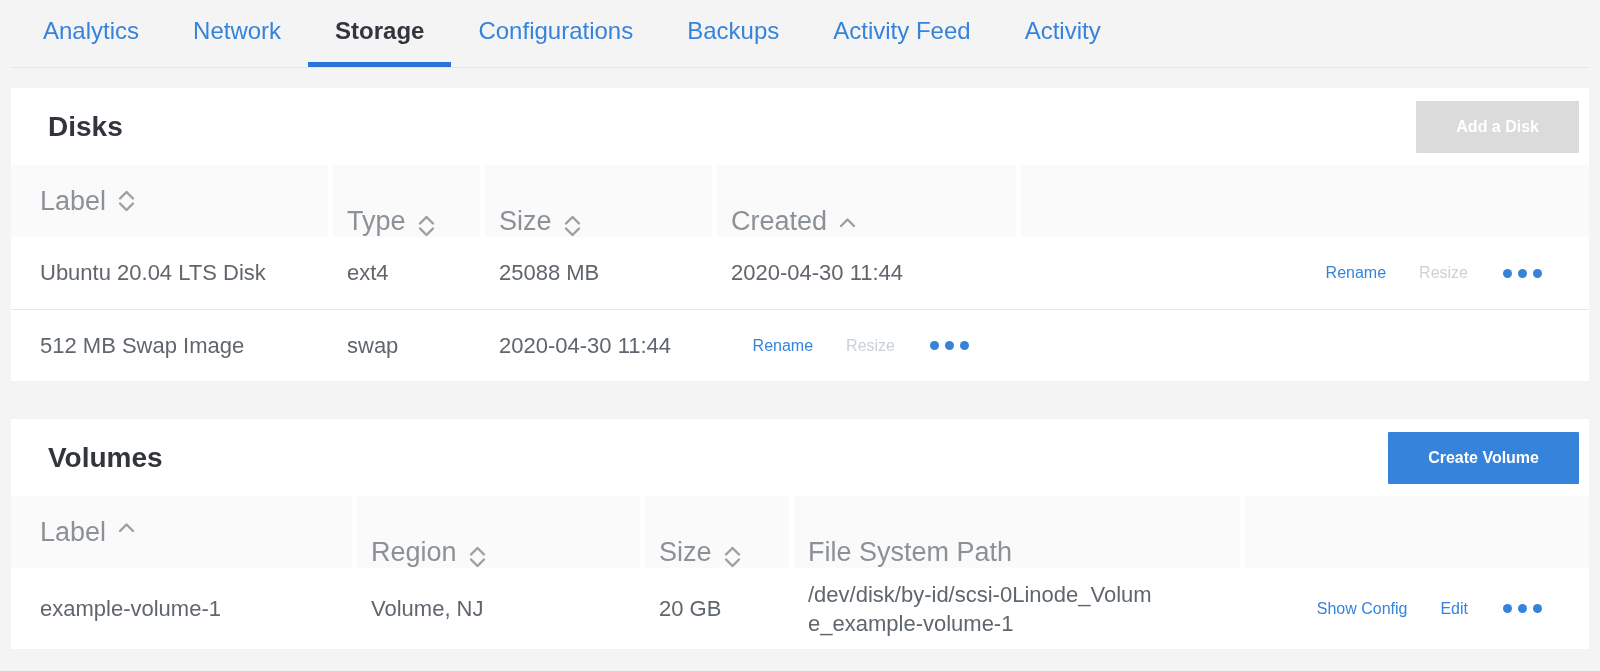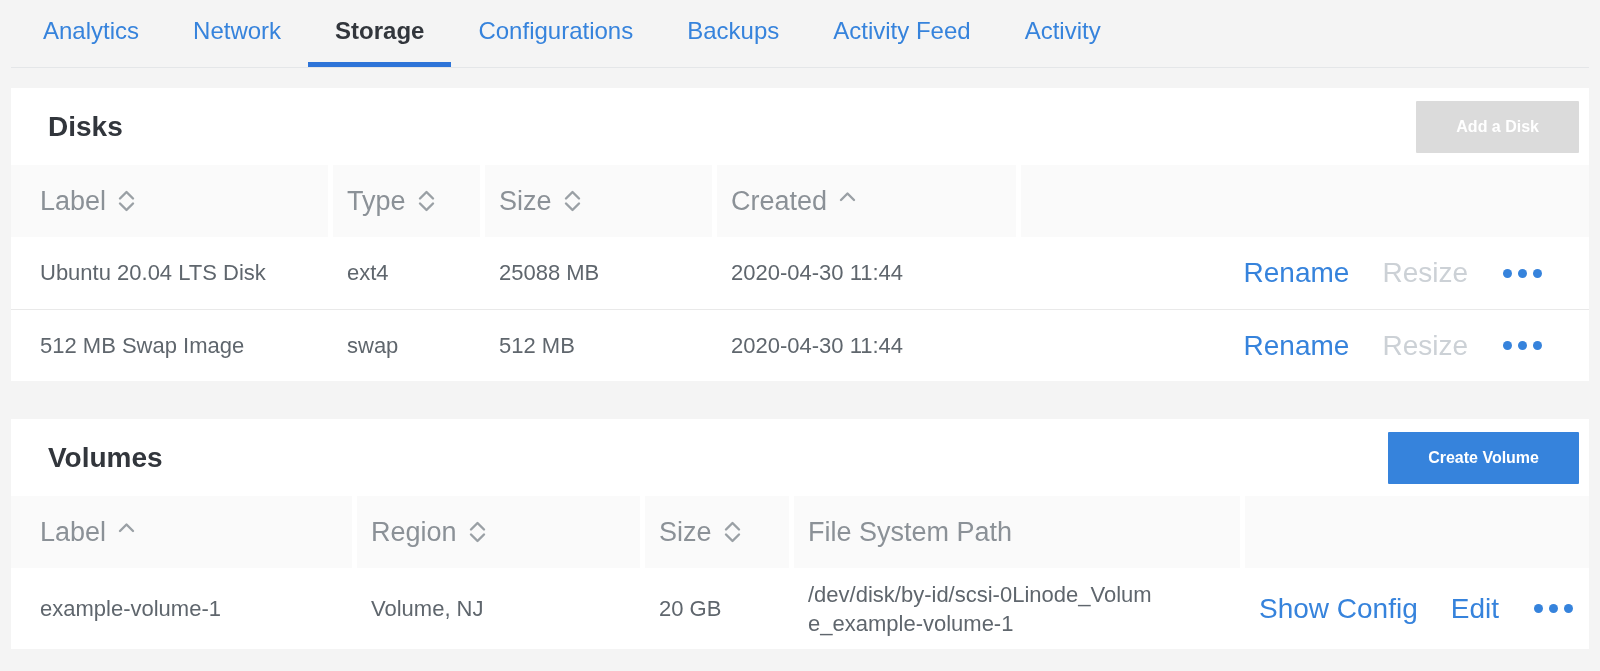--- a/index.html
+++ b/index.html
@@ -44,40 +44,40 @@
   .disks-table .tr   { grid-template-columns:317px 152px 232px 304px 1fr; }
   .volumes-table .tr { grid-template-columns:341px 288px 149px 451px 1fr; }
 
   .tr.thead { height:72px; }
   .th {
     display:flex; align-items:center; height:100%;
     background:#fafafa; padding-left:19px;
     font-size:27px; color:#8b9197; white-space:nowrap;
   }
   .th:first-child { padding-left:29px; }
-  .th + .th { border-left:5px solid #fff; padding-left:14px; }
+  .th + .th { border-left:5px solid #fff; padding-left:14px;align-items:flex-end; }
 
   .sort-icon { margin-left:12px; flex:none; }
   .sort-icon polyline { fill:none; stroke:#9aa0a5; stroke-width:2.4; stroke-linecap:round; stroke-linejoin:round; }
   .sort-asc { margin-bottom:9px; }
 
   .disks-table .tr.body { height:72px; }
   .volumes-table .tr.body { height:81px; }
   .tbody .tr + .tr { border-top:1px solid #e9e9e9; }
 
   .td { padding-left:19px; font-size:22px; color:#5f666d; white-space:nowrap; }
   .td:first-child { padding-left:29px; }
   .td.path-cell { white-space:normal; }
   .td.path-cell span { display:block; width:350px; word-break:break-all; line-height:29px; }
 
   .td.actions {
     display:flex; align-items:center; justify-content:flex-end;
     gap:33px; padding-right:45px;
   }
-  .link { font-size:28px; color:#3683dc; text-decoration:none; cursor:pointer; white-space:nowrap; }
+  .link { font-size:16px; color:#3683dc; text-decoration:none; cursor:pointer; white-space:nowrap; }
   .link.disabled { color:#ccd1d6; cursor:default; }
 
   .kebab {
     display:flex; align-items:center; gap:6px;
     background:none; border:none; padding:4px 2px; cursor:pointer;
   }
   .kebab .dot { width:9px; height:9px; border-radius:50%; background:#3683dc; }
 </style>
 </head>
 <body>
@@ -144,21 +144,20 @@
             <span class="dot"></span>
               <span class="dot"></span>
               <span class="dot"></span>
           </button>
         </div>
       </div>
 
       <div class="tr body">
         <div class="td">512 MB Swap Image</div>
         <div class="td">swap</div>
-        <div class="td">512 MB</div>
         <div class="td">2020-04-30 11:44</div>
         <div class="td actions">
           <a class="link">Rename</a>
           <a class="link disabled">Resize</a>
           <button class="kebab">
             <span class="dot"></span>
               <span class="dot"></span>
               <span class="dot"></span>
           </button>
         </div>

